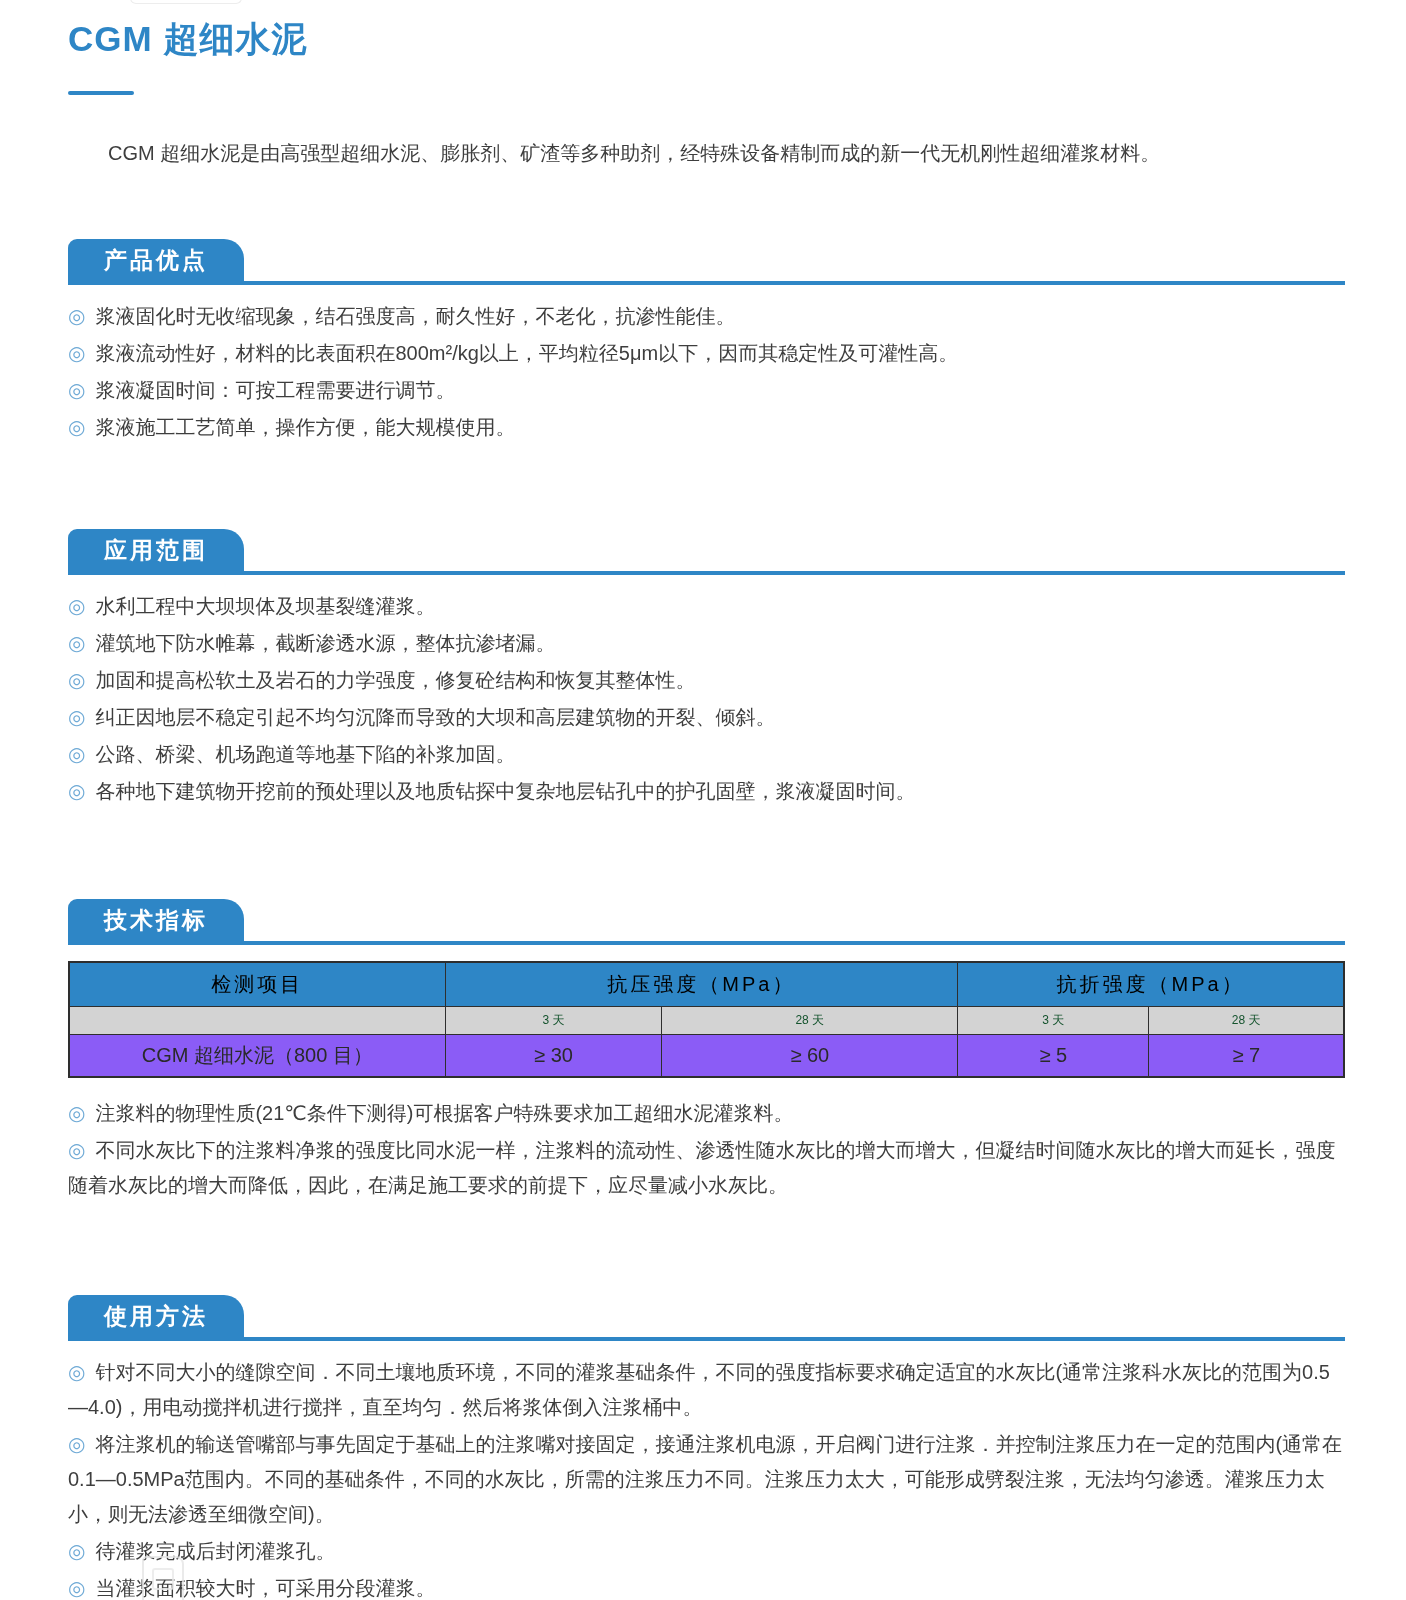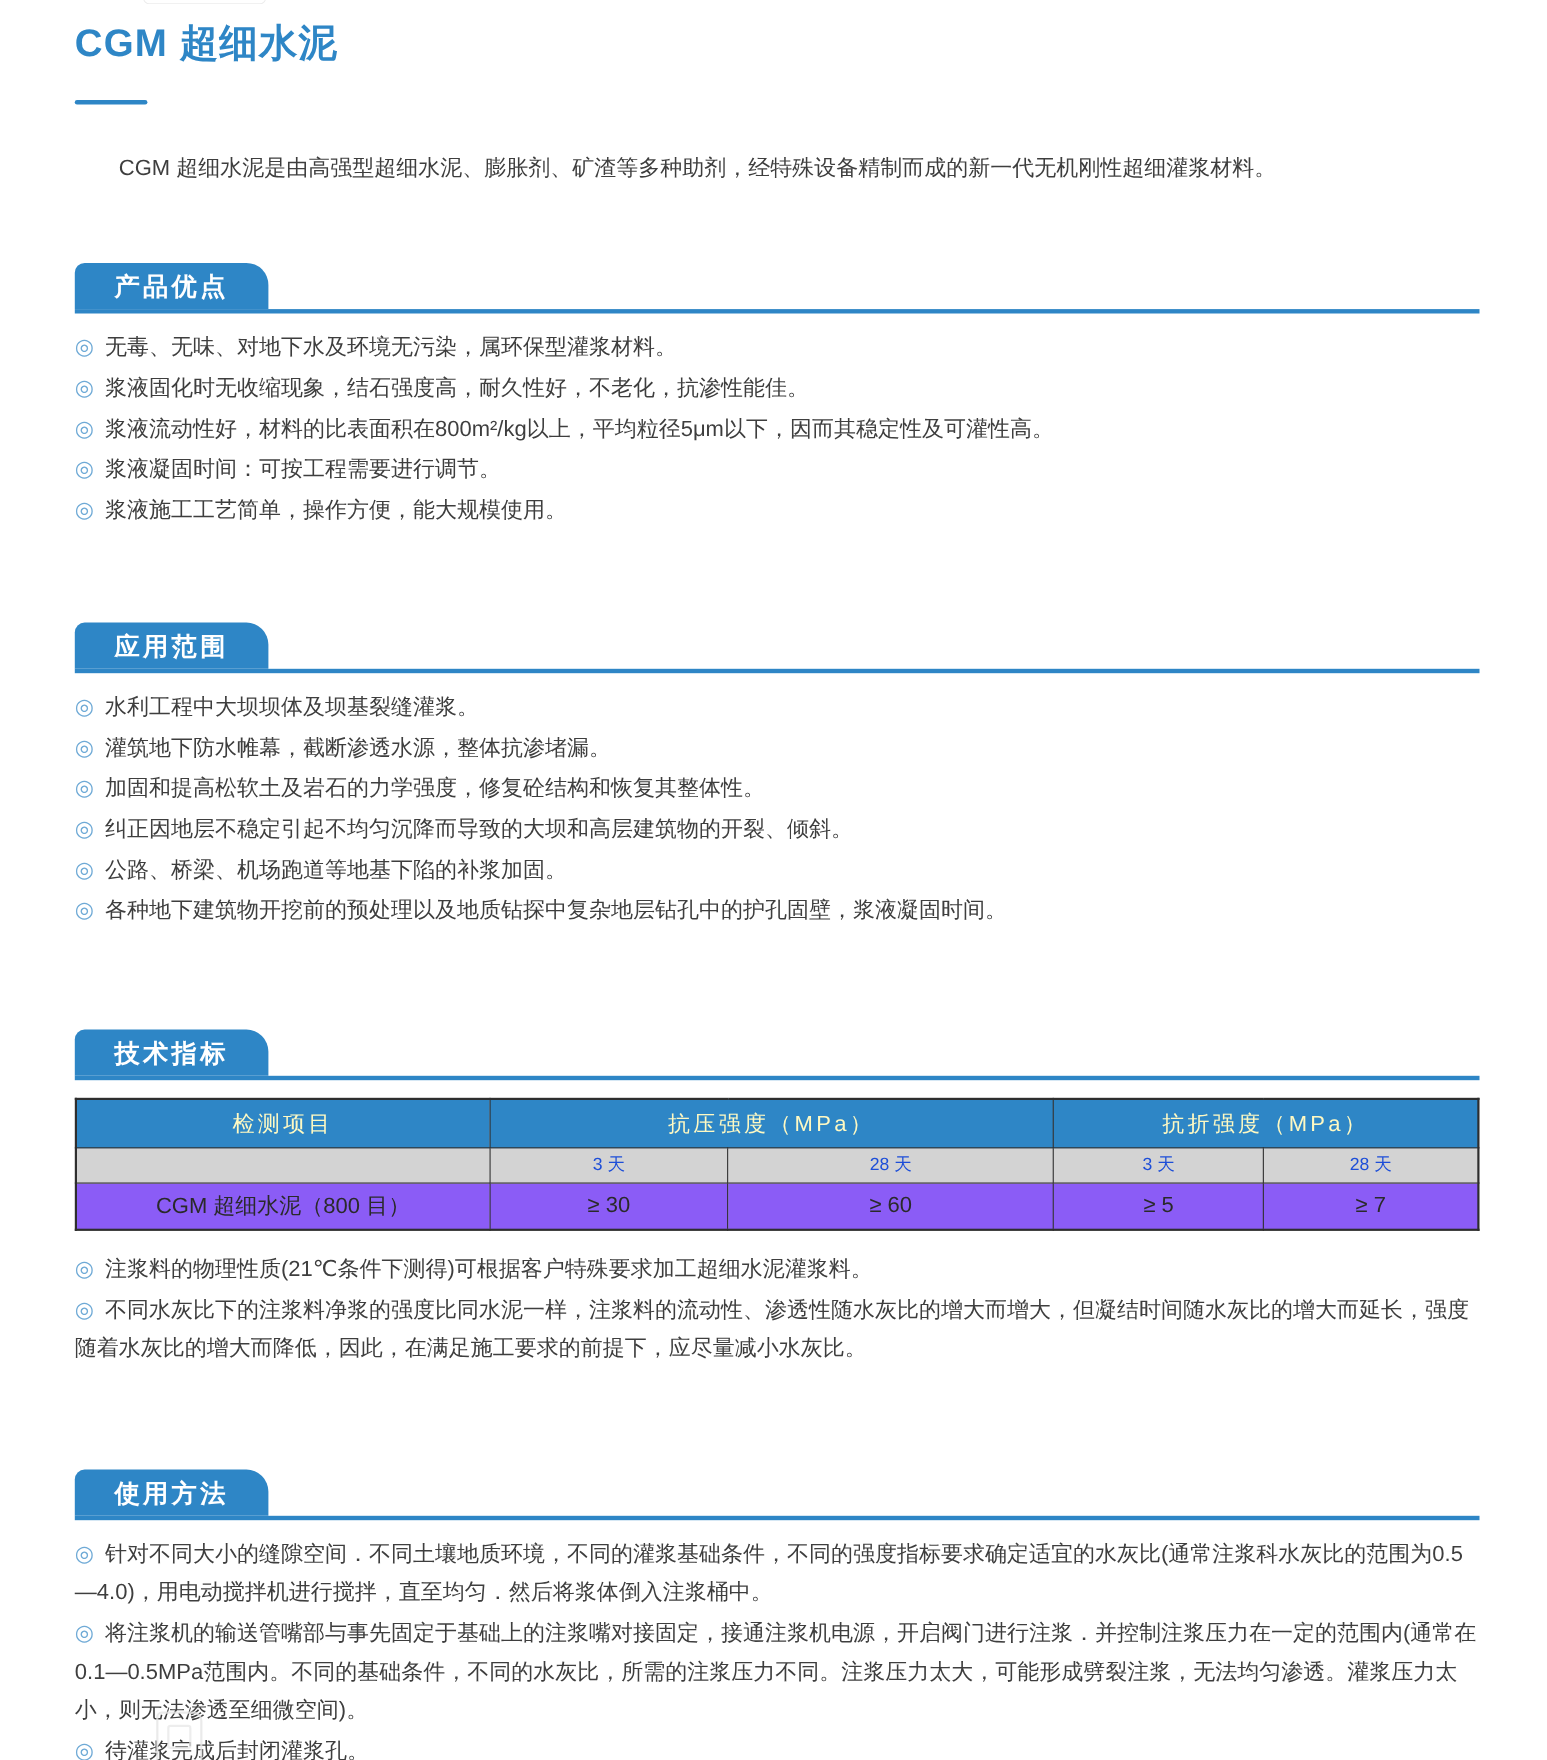--- a/index.html
+++ b/index.html
@@ -83,29 +83,29 @@
     margin-top:16px;
     border:2px solid var(--border);
   }
   table.specs th, table.specs td{
     border:1.5px solid var(--border);
     text-align:center;
     font-weight:normal;
   }
   tr.t-blue th{
     background:var(--accent);
-    color:#fef9c3;
+    color:#000000;
     font-size:20px;
     letter-spacing:3px;
     padding:8px 0;
   }
   tr.t-gray td{
     background:var(--gray-row);
-    font-size:16px;
-    color:#1d4ed8;
+    font-size:12px;
+    color:#14532d;
     padding:5px 0;
   }
   tr.t-data td{
     background:#8b5cf6;
     font-size:20px;
     color:#2a2a2a;
     padding:7px 0;
   }
   .notes{margin-top:18px;}
 
@@ -130,21 +130,20 @@
   <div class="title-underline"></div>
 
   <p class="intro">CGM 超细水泥是由高强型超细水泥、膨胀剂、矿渣等多种助剂，经特殊设备精制而成的新一代无机刚性超细灌浆材料。</p>
 
   <section class="sec-advantages">
     <div class="tab-wrap">
       <div class="tab">产品优点</div>
       <div class="tab-line"></div>
     </div>
     <div class="items">
-      <p class="item"><span class="bullet">◎</span><span>无毒、无味、对地下水及环境无污染，属环保型灌浆材料。</span></p>
       <p class="item"><span class="bullet">◎</span><span>浆液固化时无收缩现象，结石强度高，耐久性好，不老化，抗渗性能佳。</span></p>
       <p class="item"><span class="bullet">◎</span><span>浆液流动性好，材料的比表面积在800m²/kg以上，平均粒径5μm以下，因而其稳定性及可灌性高。</span></p>
       <p class="item"><span class="bullet">◎</span><span>浆液凝固时间：可按工程需要进行调节。</span></p>
       <p class="item"><span class="bullet">◎</span><span>浆液施工工艺简单，操作方便，能大规模使用。</span></p>
     </div>
   </section>
 
   <section class="sec-applications">
     <div class="tab-wrap">
       <div class="tab">应用范围</div>

